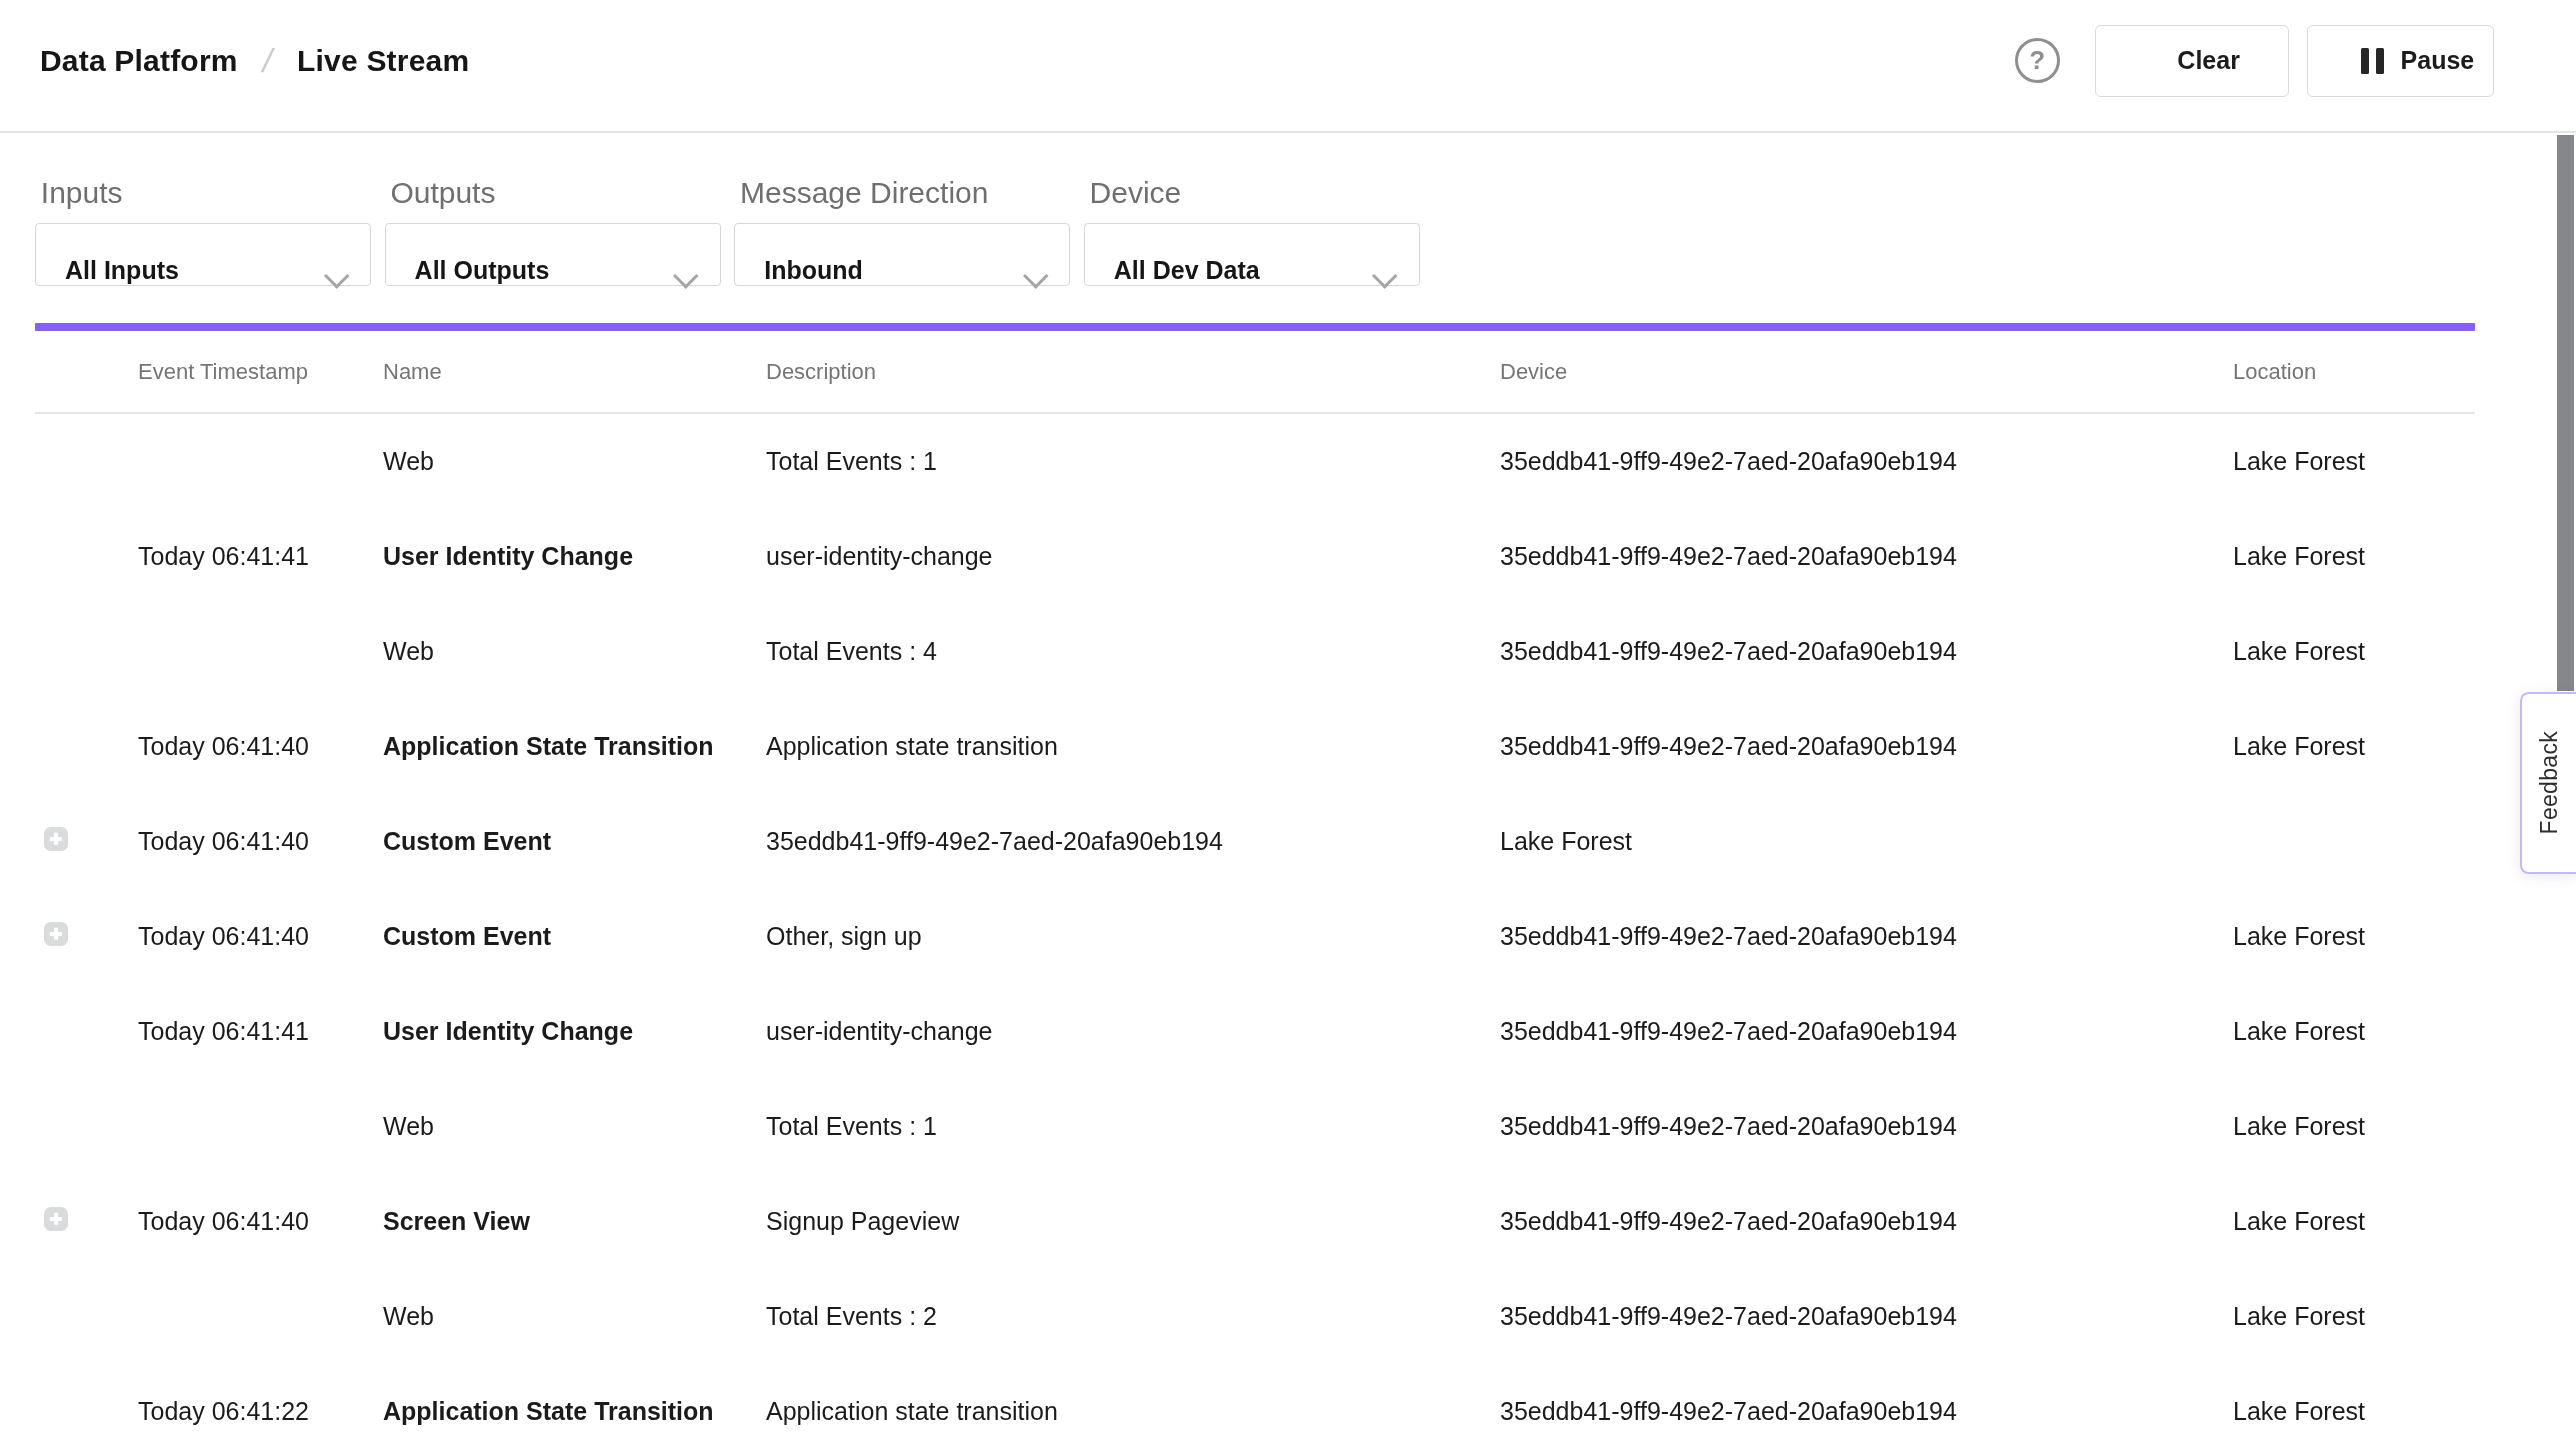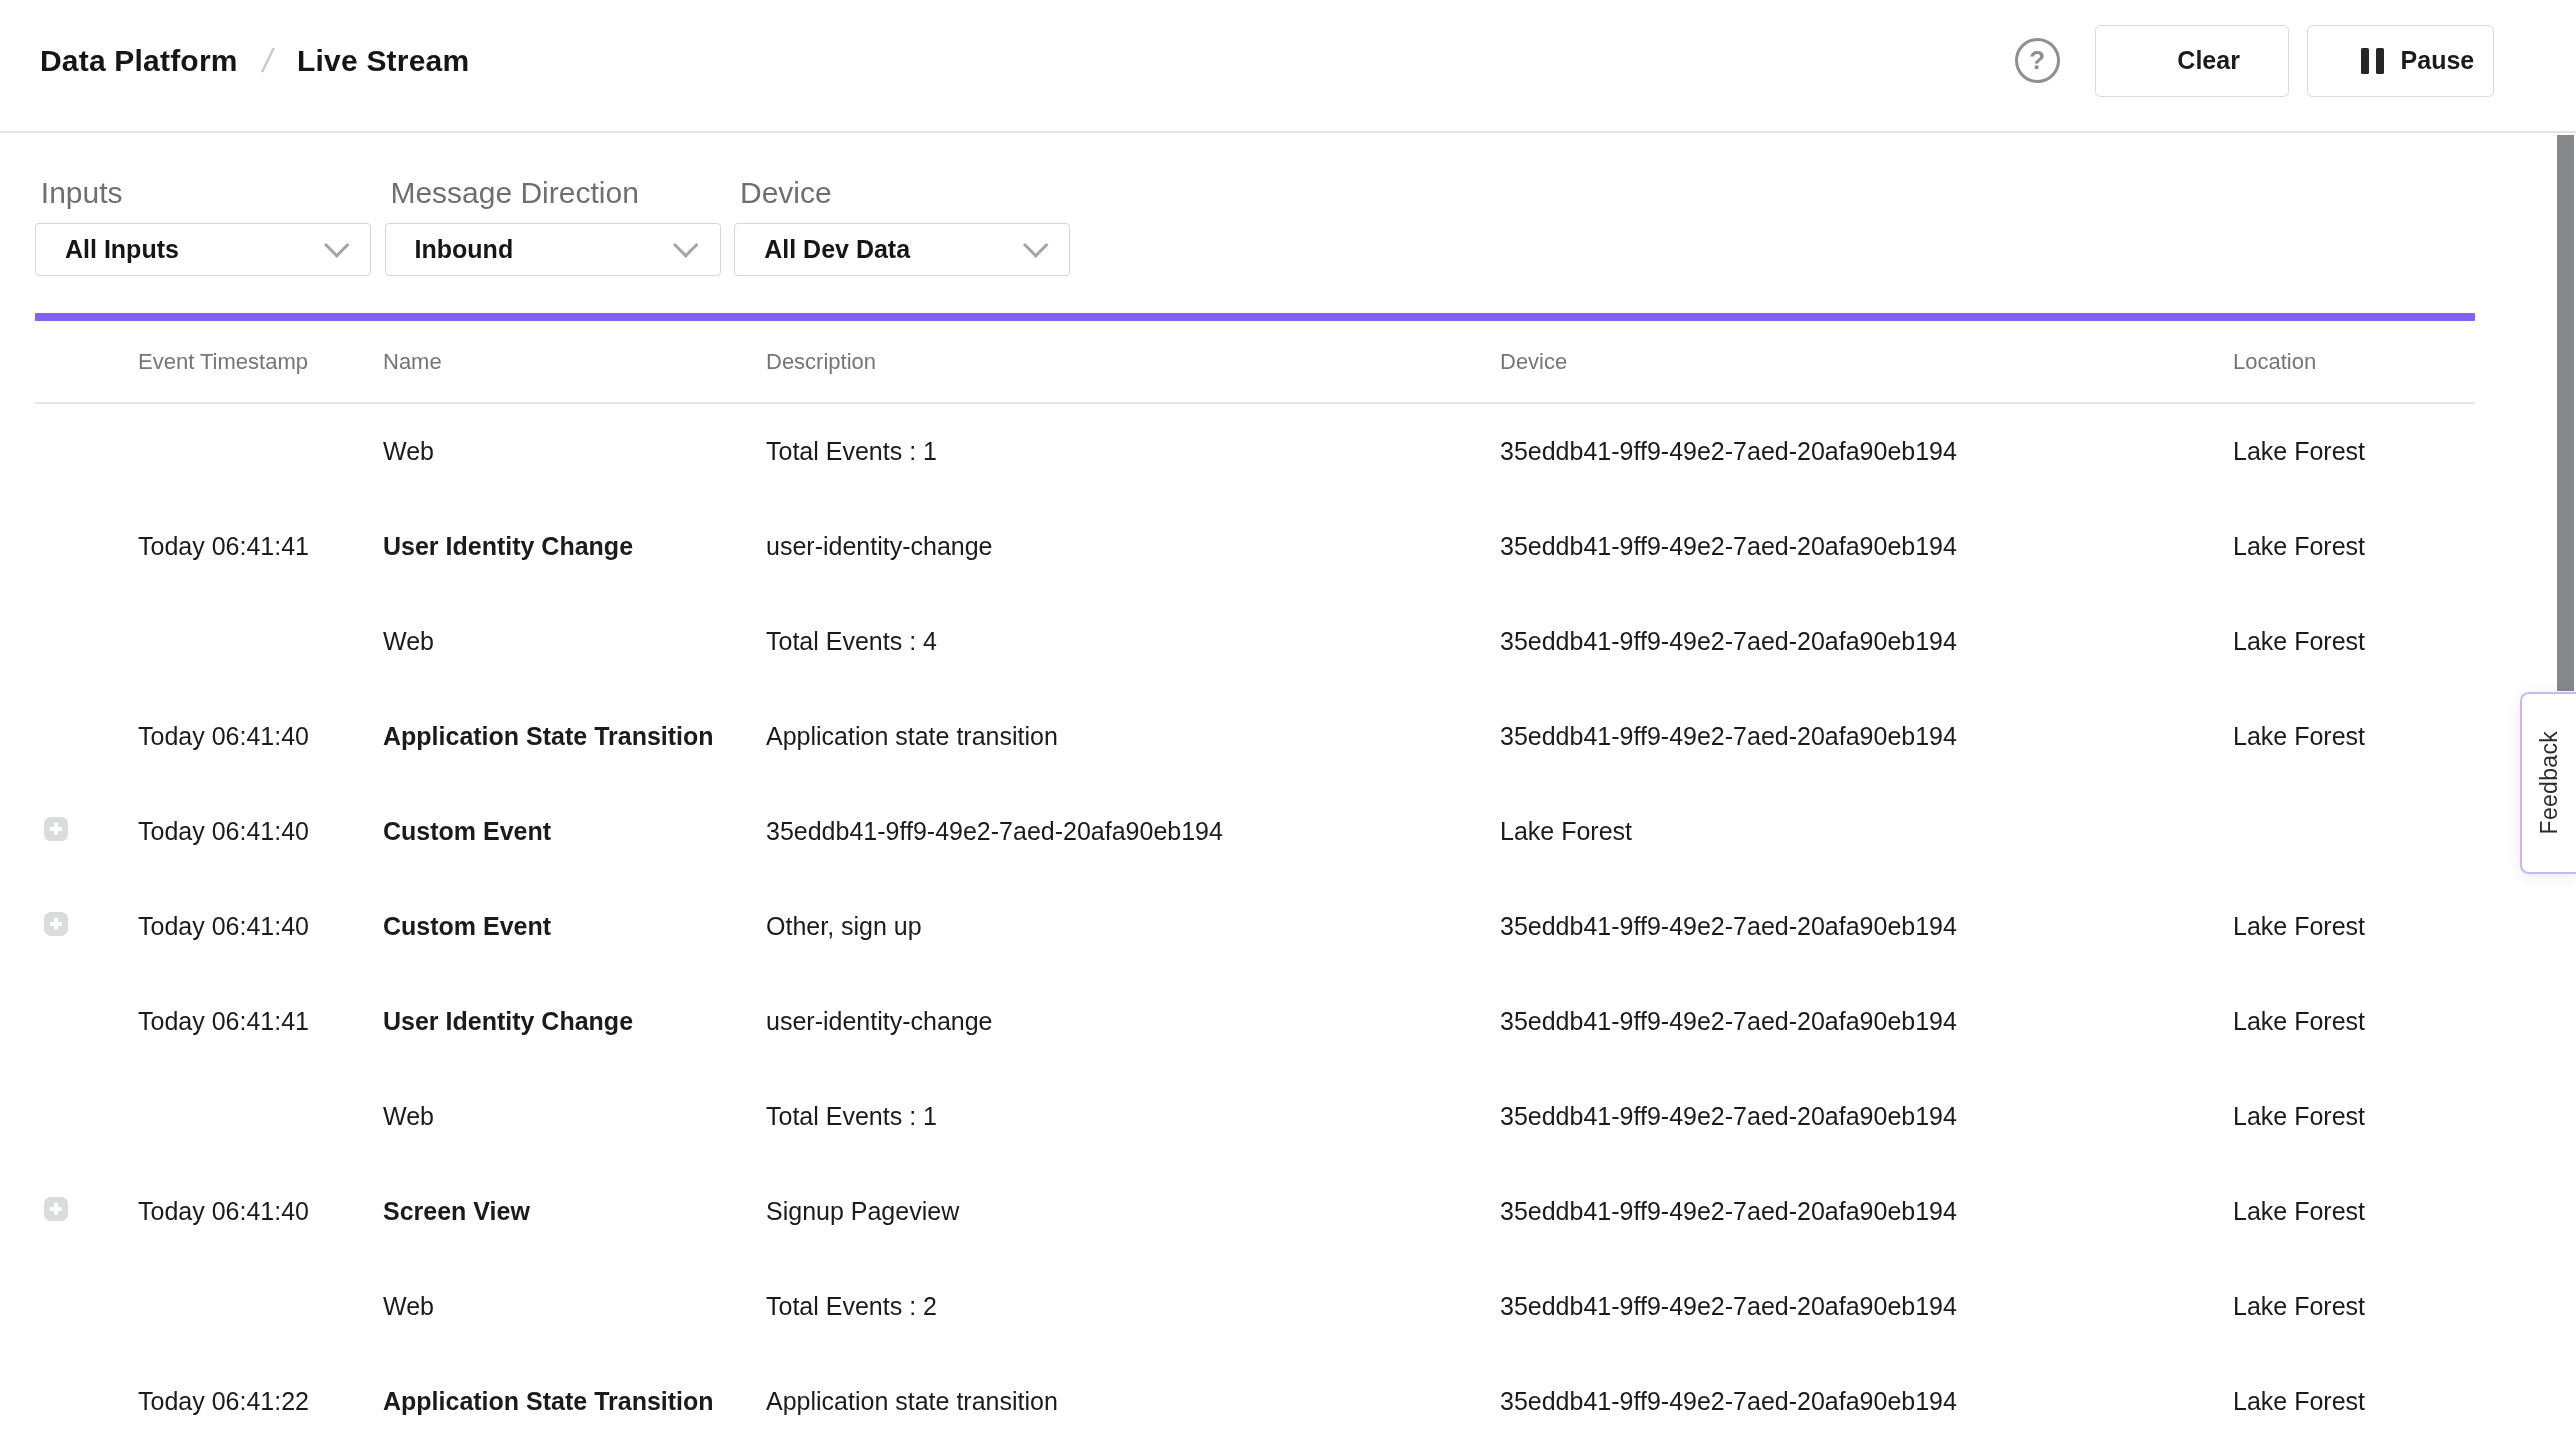--- a/index.html
+++ b/index.html
@@ -43,22 +43,22 @@
   .clear-btn { width:194px; margin-right:18.4px; }
   .pause-btn { width:187px; }
   .pause-icon { display:inline-flex; gap:7.8px; margin-right:16.5px; }
   .pause-icon i { display:block; width:7.8px; height:26px; background:#262626; border-radius:1.5px; }
 
   
   .filters { display:flex; padding:43px 0 0 35px; }
   .filter-group { width:336px; margin-right:13.6px; }
   .filter-label { display:block; padding-left:5.8px; font-size:30px; color:#6f6f6f; margin-bottom:12.6px; }
   .select-box {
-    height:53px; border:1.9px solid #d6d6d6; border-radius:3.9px; background:#fff;
-    display:flex; align-items:center; justify-content:space-between;
+    height:63px; border:1.9px solid #d6d6d6; border-radius:3.9px; background:#fff;
+    display:flex; align-items:flex-end; justify-content:space-between;
     padding:0 25px 0 29px; cursor:pointer;
   }
   .select-value { font-size:25px; font-weight:700; color:#161616; }
   .chevron {
     width:17.5px; height:17.5px; margin-top:-7.8px;
     border-right:3.4px solid #a4a4a4; border-bottom:3.4px solid #a4a4a4;
     transform:rotate(45deg);
   }
 
   
@@ -132,20 +132,27 @@
 
   <div class="filters">
     <div class="filter-group">
       <span class="filter-label">Inputs</span>
       <div class="select-box">
         <span class="select-value">All Inputs</span>
         <span class="chevron"></span>
       </div>
     </div>
     <div class="filter-group">
+      <span class="filter-label">Outputs</span>
+      <div class="select-box">
+        <span class="select-value">All Outputs</span>
+        <span class="chevron"></span>
+      </div>
+    </div>
+    <div class="filter-group">
       <span class="filter-label">Message Direction</span>
       <div class="select-box">
         <span class="select-value">Inbound</span>
         <span class="chevron"></span>
       </div>
     </div>
     <div class="filter-group">
       <span class="filter-label">Device</span>
       <div class="select-box">
         <span class="select-value">All Dev Data</span>

